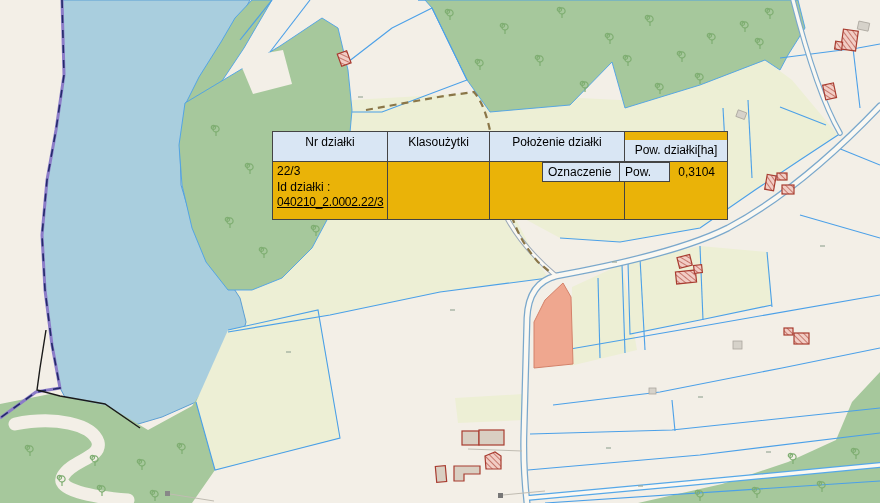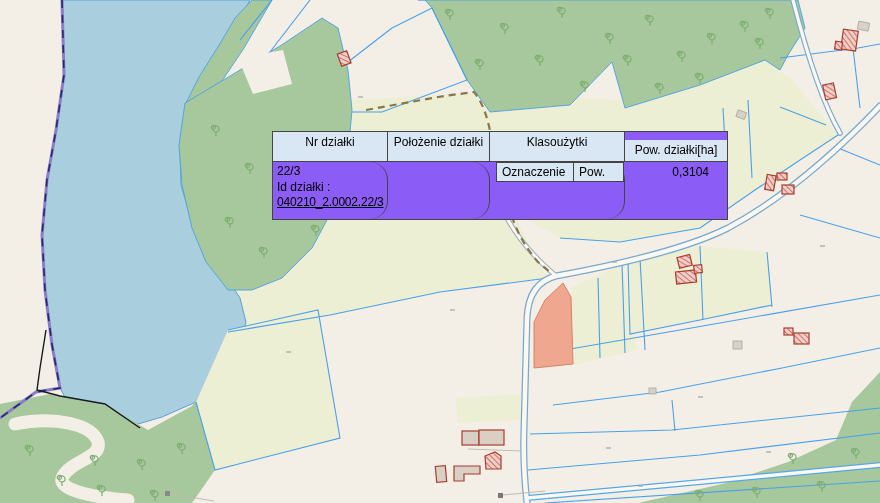--- a/index.html
+++ b/index.html
@@ -25,39 +25,39 @@
   .tree   {fill:none;stroke:var(--tree,#7fae72);stroke-width:1.2;}
   .bld-h  {fill:url(#hatch);stroke:var(--building-outline,#a83c30);stroke-width:1.2;}
   .bld-b  {fill:var(--building-beige,#d9cfc2);stroke:var(--building-outline,#a83c30);stroke-width:1.2;}
   .shed   {fill:var(--shed-gray,#d6d2ca);stroke:#aaa69e;stroke-width:0.8;}
   .hatch-bg{fill:var(--building-hatch-bg,#f2cdc5);}
   .hatch-ln{stroke:var(--building-outline,#c0524a);}
   .plabel {stroke:var(--label-gray,#9aa89a);stroke-width:1.2;}
   .fence  {stroke:#c0bcb2;stroke-width:1;}
 
   
-  .popup{position:absolute;left:272px;top:131px;width:456px;background:#8b5cf6;
+  .popup{position:absolute;left:272px;top:131px;width:456px;background:#eab308;
          border:1px solid var(--popup-border,#444);box-sizing:border-box;
          font-size:12px;line-height:1.2;color:#000;}
   .row-h,.row-b{display:grid;grid-template-columns:115px 102px 135px 1fr;}
   .th{background:var(--popup-header-bg,#d9e6f4);border-right:1px solid var(--popup-border,#444);
       border-bottom:1px solid var(--popup-border,#444);text-align:center;padding:3px 2px 4px;}
   .th:last-child{border-right:none;margin-top:8px;}
   .row-b{min-height:57px;}
-  .td{border-right:1px solid var(--popup-border,#444);padding:2px 4px;border-radius:18px;}
+  .td{border-right:1px solid var(--popup-border,#444);padding:2px 4px;}
   .td:last-child{border-right:none;}
   .col-nr div{margin-bottom:1px;}
   .id-small{font-size:12px;letter-spacing:-0.2px;text-decoration:underline;}
   .col-klaso{padding:0 0 0 6px;}
-  .k-table{border-collapse:collapse;width:100%;}
+  .k-table{border-collapse:collapse;width:100%;margin-left:46px;}
   .k-table th,.k-table td{border:1px solid var(--popup-border,#444);font-weight:normal;
       text-align:left;padding:1px 5px;height:16px;font-size:12px;}
   .k-table tr.k-head{background:var(--popup-header-bg,#d9e6f4);}
   .k-col1{width:66px;}
-  .col-area{text-align:right;padding:3px 18px 0 4px;}
+  .col-area{text-align:right;padding:3px 12px 0 4px;}
 </style>
 </head>
 <body>
 
 <div class="stage">
 <svg width="880" height="503" viewBox="0 0 880 503">
   <defs>
     <pattern id="hatch" width="4" height="4" patternUnits="userSpaceOnUse" patternTransform="rotate(-45)">
       <rect width="4" height="4" class="hatch-bg"></rect>
       <line x1="0" y1="0" x2="0" y2="4" class="hatch-ln" stroke-width="1.2"></line>
@@ -230,22 +230,22 @@
         <line x1="286" y1="352" x2="291" y2="352"></line>
     <line x1="450" y1="310" x2="455" y2="310"></line>
         <line x1="606" y1="448" x2="611" y2="448"></line>
     <line x1="820" y1="246" x2="825" y2="246"></line>
   </g>
 </svg>
 
 <div class="popup">
   <div class="row-h">
     <div class="th">Nr działki</div>
+    <div class="th">Klasoużytki</div>
     <div class="th">Położenie działki</div>
-    <div class="th">Klasoużytki</div>
     <div class="th">Pow. działki[ha]</div>
   </div>
   <div class="row-b">
     <div class="td col-nr">
       <div>22/3</div>
       <div>Id działki :</div>
       <div class="id-small">040210_2.0002.22/3</div>
     </div>
     <div class="td"></div>
     <div class="td col-klaso">

